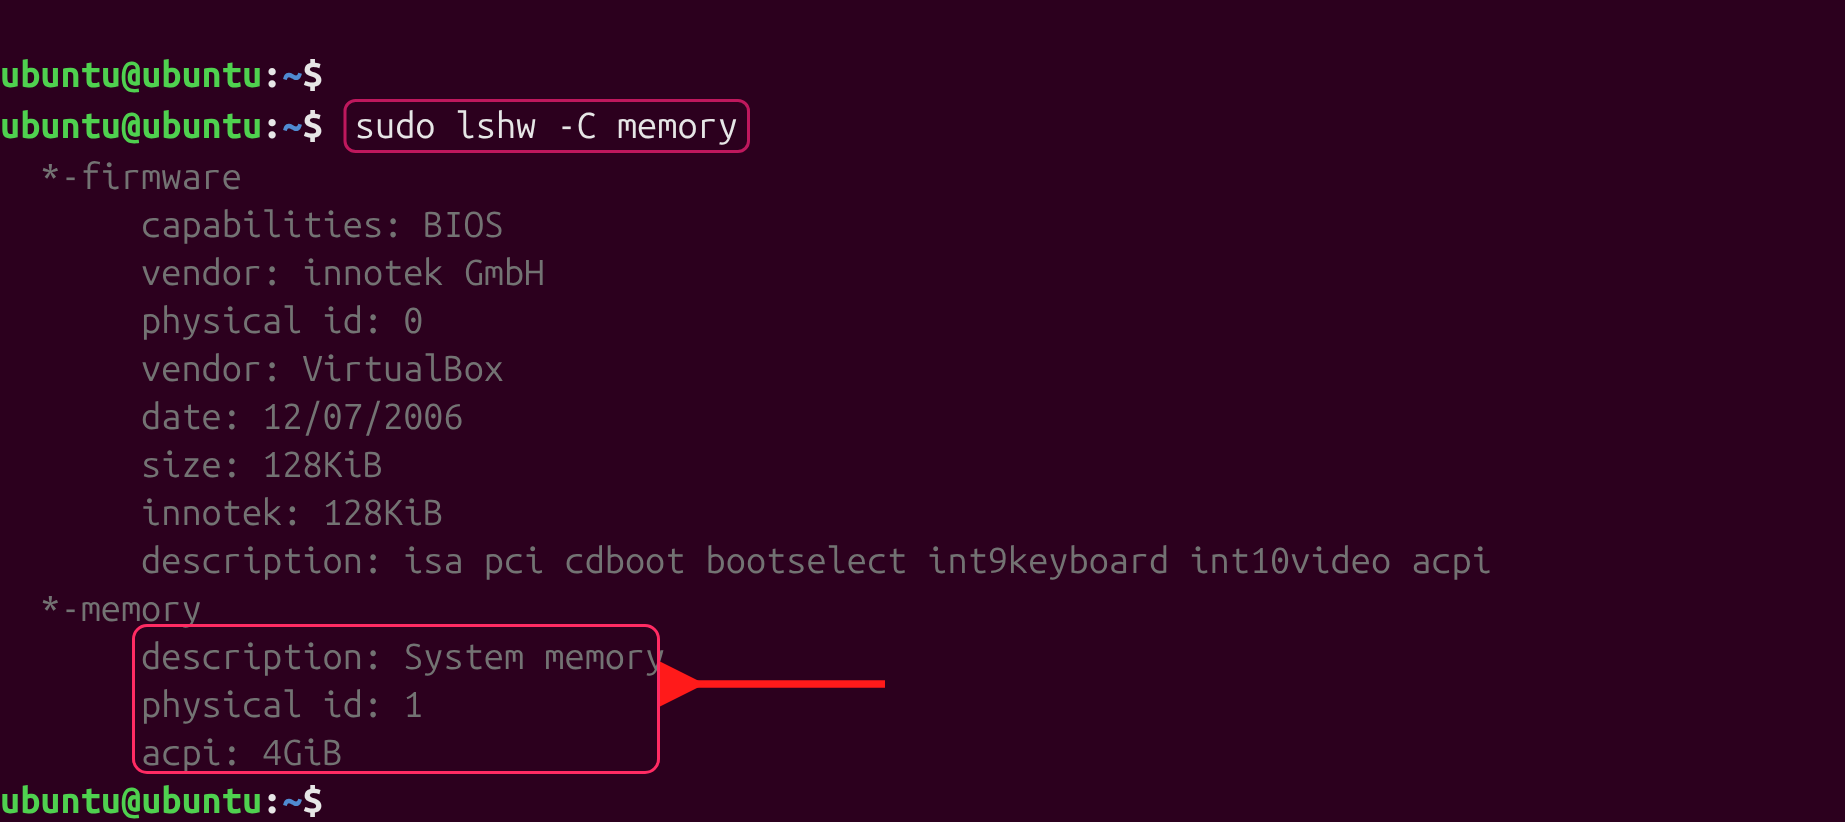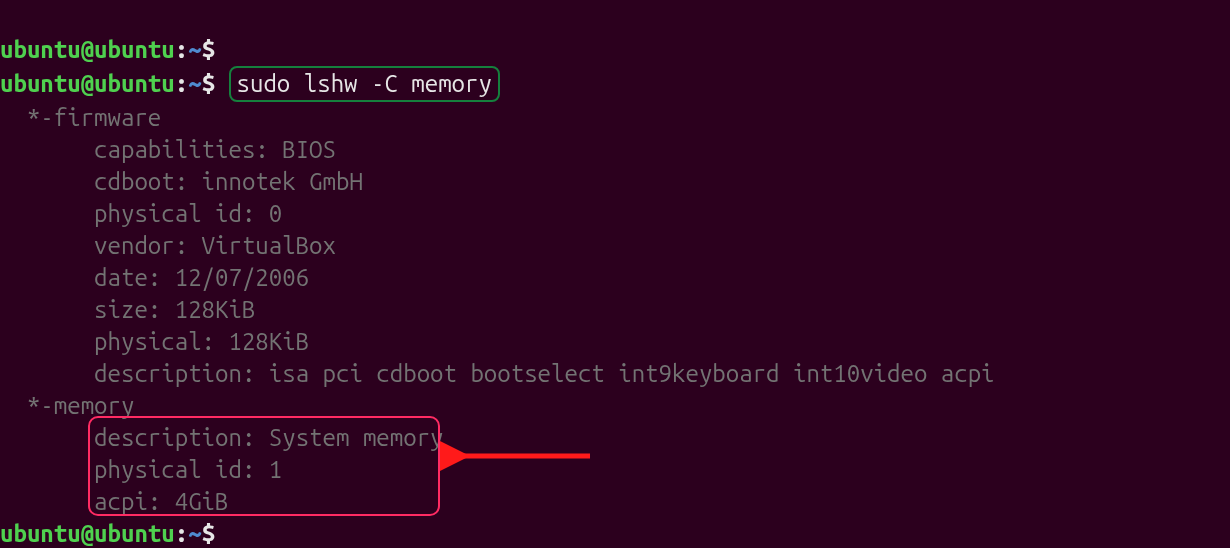--- a/index.html
+++ b/index.html
@@ -22,21 +22,21 @@
   .user  { color: #4fd14f; font-weight: bold; }
   .host  { color: #4fd14f; font-weight: bold; }
   .at    { color: #4fd14f; font-weight: bold; }
   .colon { color: #e6e6e6; font-weight: bold; }
   .path  { color: #4f8bd1; font-weight: bold; }
   .dollar{ color: #e6e6e6; font-weight: bold; }
   .cmd   { color: #e6e6e6; }
   .out   { color: #737373; }
 
   .hl-cmd {
-    border: 2px solid #15803d;
+    border: 2px solid #be185d;
     border-radius: 8px;
     padding: 0 6px;
     box-sizing: border-box;
     display: inline-block;
   }
 
   .hl-mem-wrap {
     position: absolute;
     left: 88px;
     top: 416px;       
@@ -58,26 +58,26 @@
   }
 </style>
 </head>
 <body>
 
 <div class="terminal">
 <span class="user">ubuntu</span><span class="at">@</span><span class="host">ubuntu</span><span class="colon">:</span><span class="path">~</span><span class="dollar">$</span>
 <span class="user">ubuntu</span><span class="at">@</span><span class="host">ubuntu</span><span class="colon">:</span><span class="path">~</span><span class="dollar">$</span> <span class="hl-cmd"><span class="cmd">sudo lshw -C memory</span></span>
 <span class="out">  *-firmware</span>
 <span class="out">       capabilities: BIOS</span>
-<span class="out">       cdboot: innotek GmbH</span>
+<span class="out">       vendor: innotek GmbH</span>
 <span class="out">       physical id: 0</span>
 <span class="out">       vendor: VirtualBox</span>
 <span class="out">       date: 12/07/2006</span>
 <span class="out">       size: 128KiB</span>
-<span class="out">       physical: 128KiB</span>
+<span class="out">       innotek: 128KiB</span>
 <span class="out">       description: isa pci cdboot bootselect int9keyboard int10video acpi</span>
 <span class="out">  *-memory</span>
 <span class="out">       description: System memory</span>
 <span class="out">       physical id: 1</span>
 <span class="out">       acpi: 4GiB</span>
 <span class="user">ubuntu</span><span class="at">@</span><span class="host">ubuntu</span><span class="colon">:</span><span class="path">~</span><span class="dollar">$</span>
 </div>
 
 <div class="hl-mem-wrap"></div>
 

